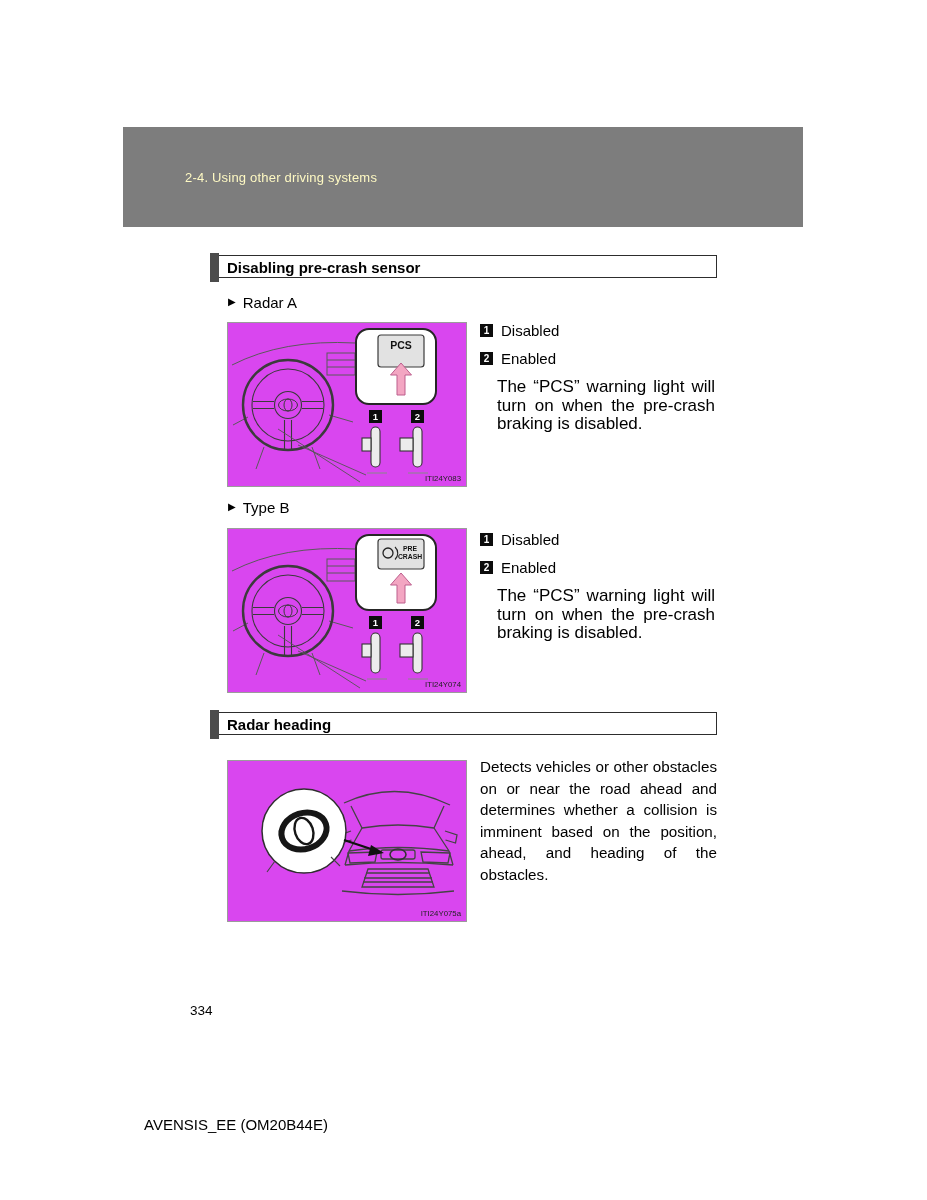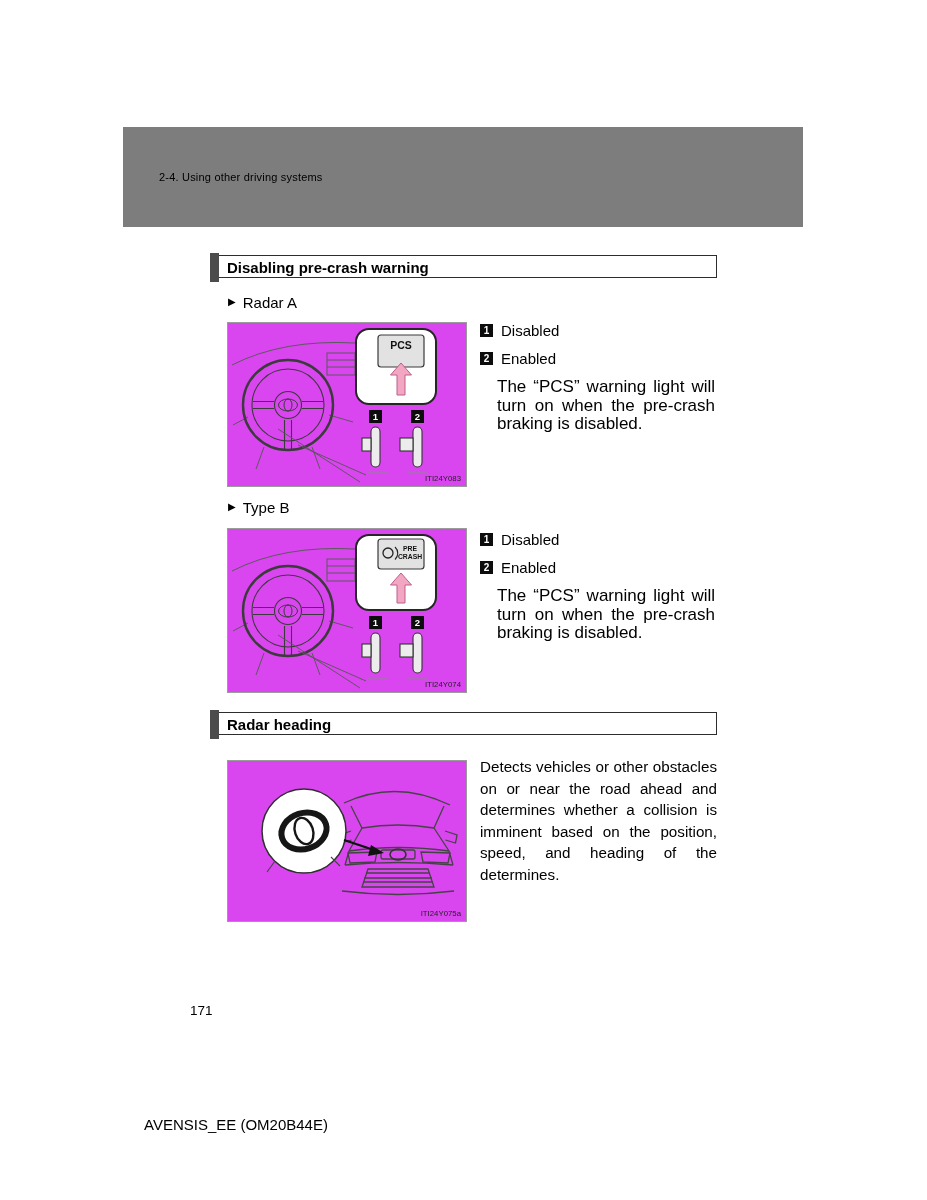--- a/index.html
+++ b/index.html
@@ -1,21 +1,21 @@
 <!DOCTYPE html>
 <html lang="en"><head>
 <meta charset="utf-8">
 <style>
   *{margin:0;padding:0;box-sizing:border-box}
   html,body{background:#fff}
   body{font-family:"Liberation Sans","DejaVu Sans",sans-serif;color:#000}
   .sheet{position:relative;width:927px;height:1200px;margin:0 auto;background:#fff;overflow:hidden}
 
   .header-bar{position:absolute;left:123px;top:127px;width:680px;height:100px;background:#7d7d7d;display:flex;align-items:center}
-  .breadcrumb{color:#000000;font-size:11px;padding-left:36px;letter-spacing:.2px}
+  .breadcrumb{color:#fef9c3;font-size:13px;padding-left:62px;letter-spacing:.2px}
 
   .section-title{position:absolute;left:210px;width:507px;height:23px;border:1px solid #2d2d2d;background:#fff}
   .section-accent{position:absolute;left:-1px;top:-3px;width:9px;height:29px;background:#4c4c4c}
   .section-title-text{position:absolute;left:16px;top:50%;transform:translateY(-50%);font-weight:bold;font-size:15px;white-space:nowrap}
 
   .type-label{position:absolute;left:228px;display:flex;align-items:center;font-size:15px;height:18px}
   .tri{font-size:10px;margin-right:7px;line-height:1}
 
   .figure{position:absolute;left:227px;width:240px;border:1px solid #9b9b9b;background:#d946ef}
   .figure svg{display:block}
@@ -36,21 +36,21 @@
 <body>
 
 <div class="sheet">
 
   <div class="header-bar">
     <span class="breadcrumb">2-4. Using other driving systems</span>
   </div>
 
   <div class="section-title" style="top:255px">
     <span class="section-accent"></span>
-    <span class="section-title-text">Disabling pre-crash warning</span>
+    <span class="section-title-text">Disabling pre-crash sensor</span>
   </div>
 
   <div class="type-label" style="top:293px">
     <span class="tri">▶</span>
     <span>Radar A</span>
   </div>
 
   <div class="figure" style="top:322px;height:165px">
     <svg width="238" height="163" viewBox="0 0 238 163">
       <g stroke="#5a5a5a" stroke-width="1" fill="none">
@@ -201,18 +201,18 @@
       </g>
       <path d="M47,100 l-8,11 M103,96 l9,9" stroke="#444" stroke-width="1.1" fill="none"></path>
       <g>
         <line x1="116" y1="79" x2="146" y2="89" stroke="#111" stroke-width="2.2"></line>
         <polygon points="156,92 143,84 140,95" fill="#111"></polygon>
       </g>
       <text x="233" y="155" text-anchor="end" font-size="7.8" fill="#222">ITI24Y075a</text>
     </svg>
   </div>
 
-  <p class="radar-text">Detects vehicles or other obsta­cles on or near the road ahead and determines whether a colli­sion is imminent based on the position, speed, and heading of the determines.</p>
-
-  <div class="page-number">171</div>
+  <p class="radar-text">Detects vehicles or other obsta­cles on or near the road ahead and determines whether a colli­sion is imminent based on the position, ahead, and heading of the obstacles.</p>
+
+  <div class="page-number">334</div>
   <div class="footer">AVENSIS_EE (OM20B44E)</div>
 
 </div>
 
 </body></html>

